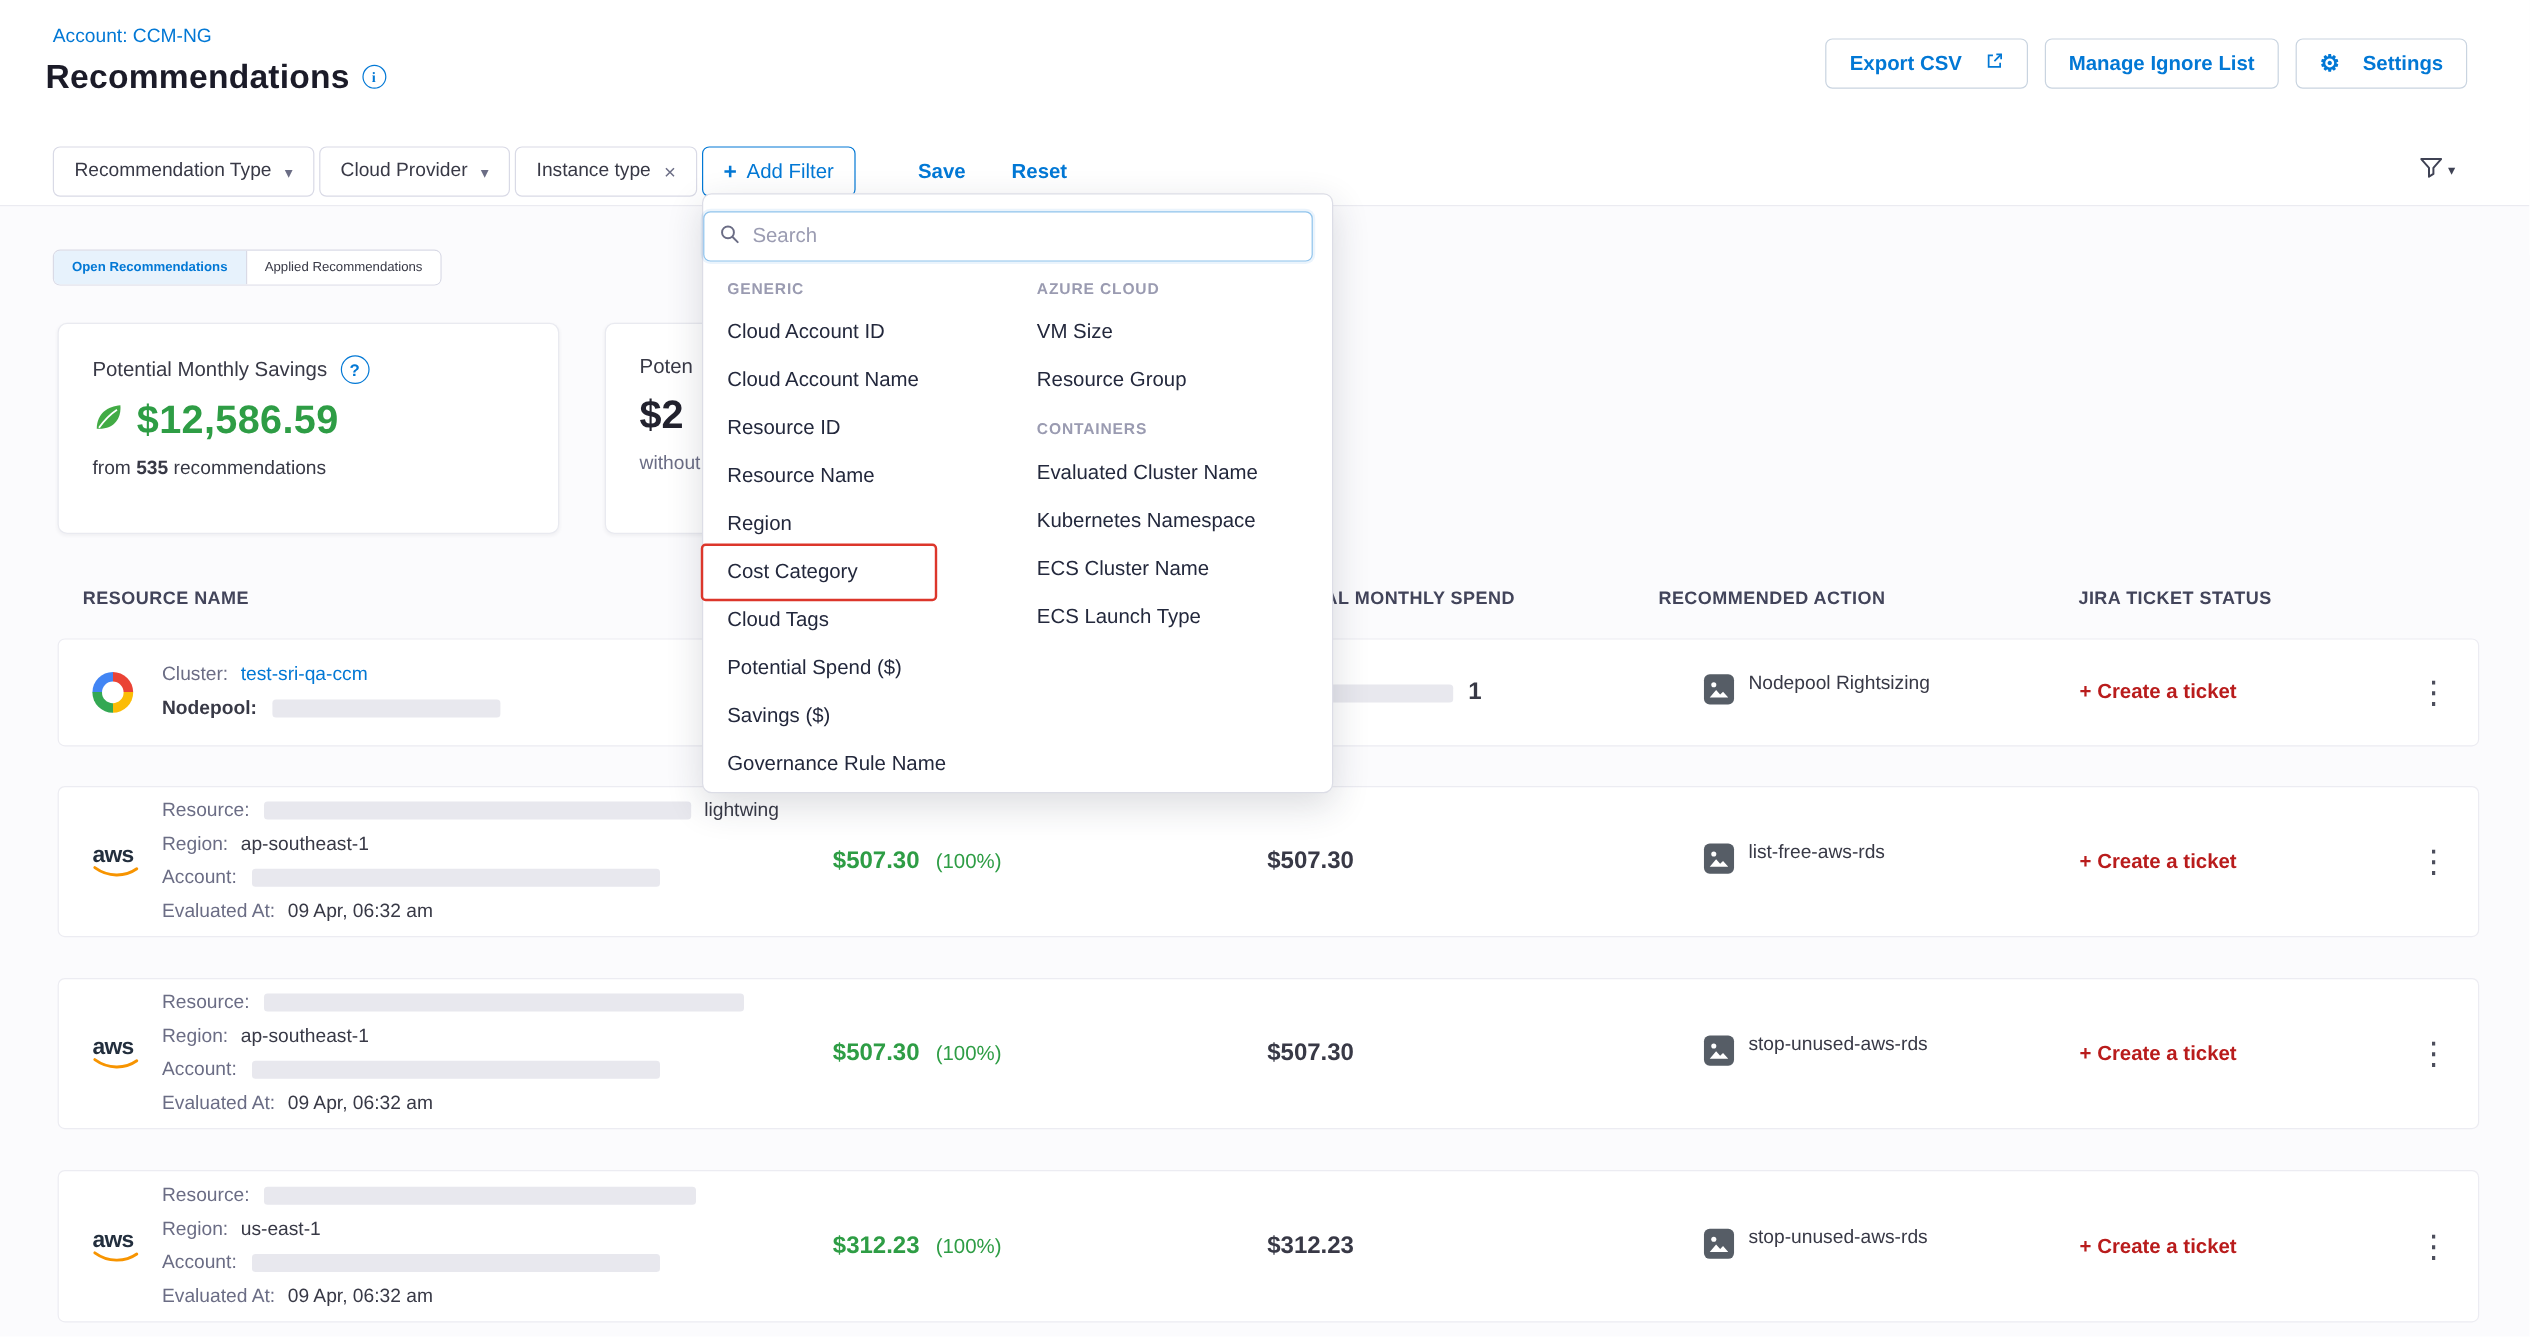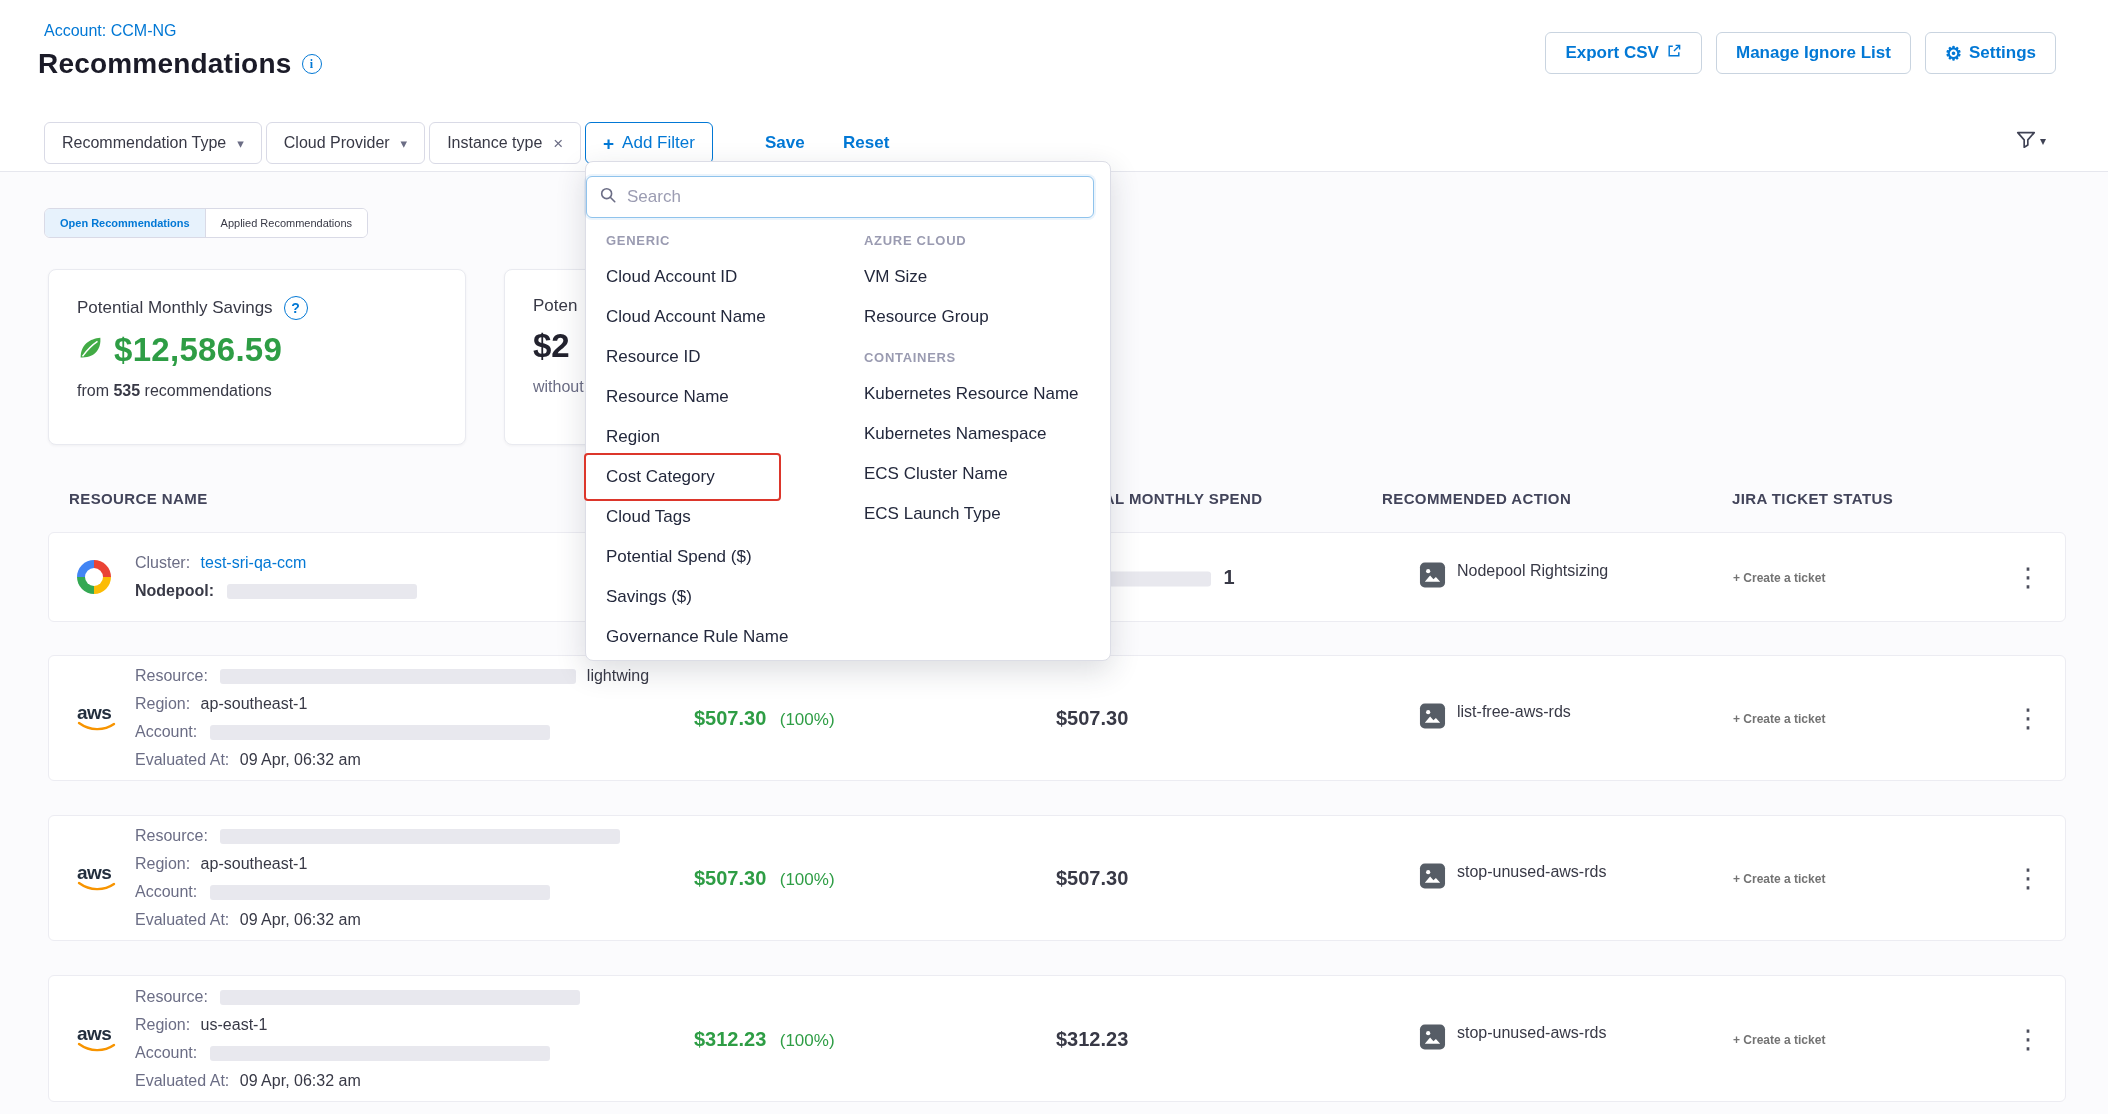--- a/index.html
+++ b/index.html
@@ -9,21 +9,21 @@
 
   
   .topbar{position:absolute;left:0;top:0;width:100%;height:115px;background:#fff}
   .account-link{position:absolute;left:44px;top:22px;font-size:16px;color:#0278d5;text-decoration:none;cursor:pointer}
   .title-row{position:absolute;left:38px;top:48px;display:flex;align-items:center;gap:10px}
   .page-title{font-size:28px;font-weight:700;color:#1b1b28;letter-spacing:.2px}
   .info-icon{width:20px;height:20px;border:1.6px solid #0278d5;border-radius:50%;color:#0278d5;
              font-size:12px;font-weight:700;display:flex;align-items:center;justify-content:center;
              font-family:"Liberation Serif",serif}
   .top-actions{position:absolute;right:52px;top:32px;display:flex;gap:14px}
-  .btn{height:42px;display:flex;align-items:center;gap:7px;padding:0 19px;border:1px solid #c9d4e0;
+  .btn{height:42px;display:flex;align-items:center;gap:19px;padding:0 19px;border:1px solid #c9d4e0;
        border-radius:6px;background:#fff;color:#0278d5;font-weight:700;font-size:17px;cursor:pointer}
   .gear-glyph{font-size:19px;line-height:1}
 
   
   .filterbar{position:absolute;left:0;top:115px;width:100%;height:57px;background:#fff;border-bottom:1px solid #e6e7ee}
   .chips{position:absolute;left:44px;top:7px;display:flex;gap:4px}
   .chip{height:42px;display:flex;align-items:center;gap:11px;padding:0 17px;border:1px solid #d9dae6;
         border-radius:6px;background:#fff;font-size:16px;color:#383946;cursor:pointer;white-space:nowrap}
   .chip-chev{color:#6b6d85;font-size:13px}
   .chip-x{color:#6b6d85;font-size:17px;line-height:1;cursor:pointer}
@@ -94,21 +94,21 @@
   .cell{position:absolute;top:50%;transform:translateY(-50%);white-space:nowrap}
   .c-savings{left:645px}
   .c-spend{left:1007px}
   .c-action{left:1370px;display:flex;align-items:flex-start;gap:11px}
   .c-jira{left:1684px}
   .c-dots{left:1966px}
   .savings-val{font-size:20px;font-weight:700;color:#2e9d45}
   .savings-pct{font-size:17px;font-weight:500;color:#2e9d45;margin-left:9px}
   .spend-val{font-size:20px;font-weight:700;color:#383946}
   .action-label{font-size:16px;color:#383946}
-  .jira-link{font-size:12px;font-weight:700;color:#737373;cursor:pointer}
+  .jira-link{font-size:17px;font-weight:700;color:#b91c1c;cursor:pointer}
   .dots{color:#4c4e5c;font-size:26px;cursor:pointer}
 
   
   .dropdown{position:absolute;left:585px;top:161px;width:526px;height:500px;background:#fff;
             border:1px solid #dcdde6;border-radius:8px;box-shadow:0 10px 30px rgba(40,41,61,.16);z-index:40}
   .dd-search{position:absolute;left:0;right:16px;top:14px;height:42px;border:1px solid #8fc3ec;
              border-radius:6px;display:flex;align-items:center;gap:10px;padding:0 12px;background:#fff;
              box-shadow:0 0 0 2px rgba(2,120,213,.08)}
   .dd-search input{border:0;outline:0;font-size:17px;color:#383946;flex:1;font-family:inherit;background:transparent}
   .dd-search input::placeholder{color:#9b9cb2}
@@ -441,21 +441,21 @@
         <div class="dd-item">Cloud Tags</div>
         <div class="dd-item">Potential Spend ($)</div>
         <div class="dd-item">Savings ($)</div>
         <div class="dd-item">Governance Rule Name</div>
       </div>
       <div class="dd-col dd-col2">
         <div class="dd-head">AZURE CLOUD</div>
         <div class="dd-item">VM Size</div>
         <div class="dd-item">Resource Group</div>
         <div class="dd-head">CONTAINERS</div>
-        <div class="dd-item">Kubernetes Resource Name</div>
+        <div class="dd-item">Evaluated Cluster Name</div>
         <div class="dd-item">Kubernetes Namespace</div>
         <div class="dd-item">ECS Cluster Name</div>
         <div class="dd-item">ECS Launch Type</div>
       </div>
     </div>
   </div>
 
 </div>
 
 </body></html>

